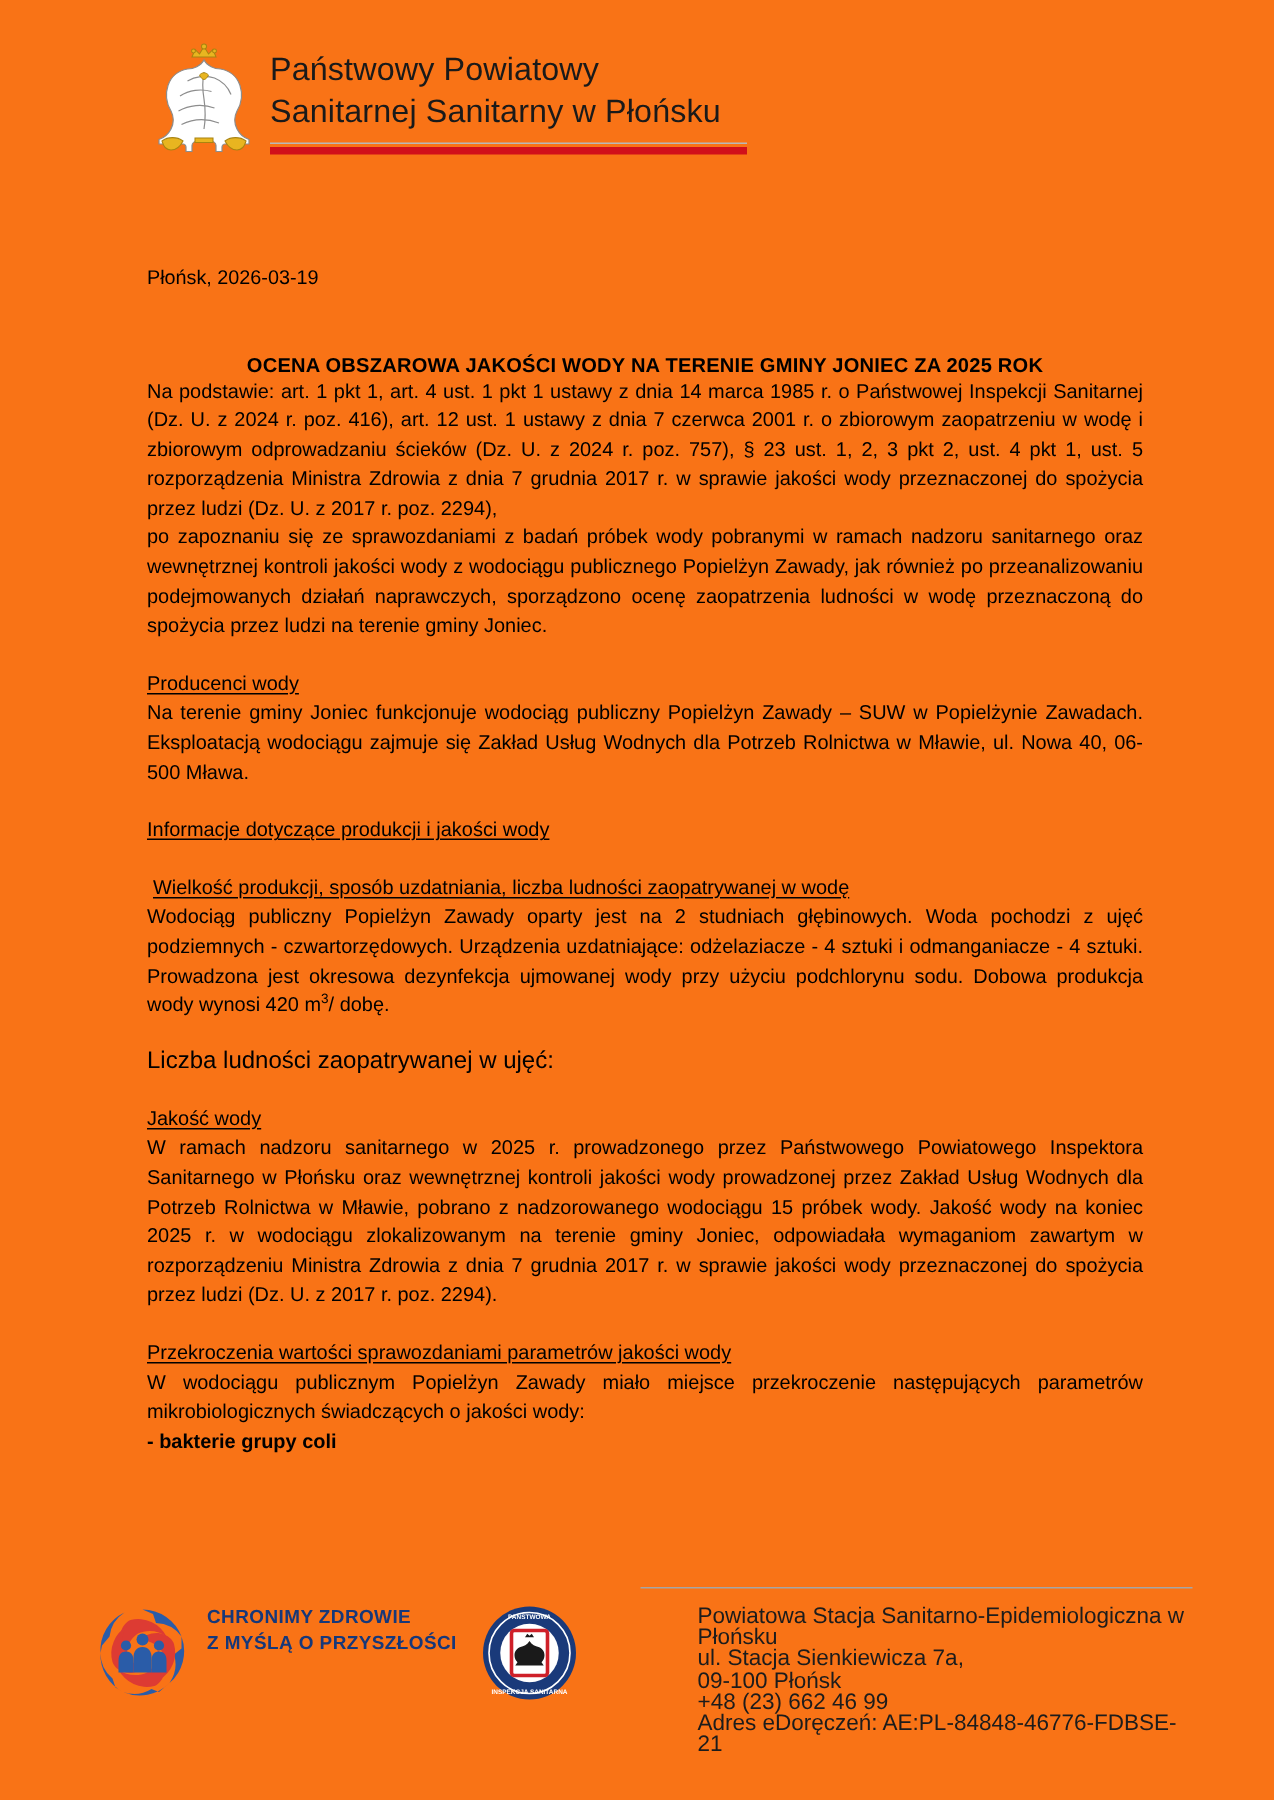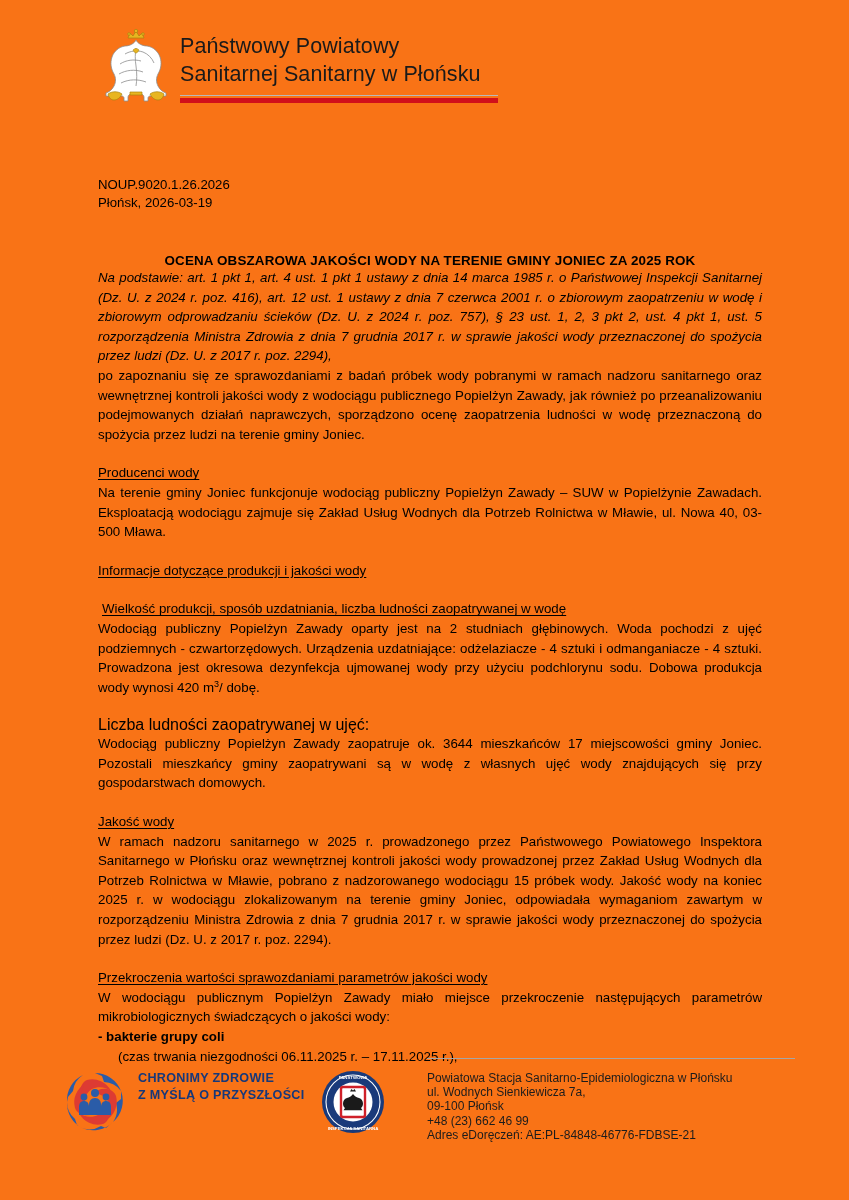--- a/index.html
+++ b/index.html
@@ -79,21 +79,21 @@
     text-align: center;
     letter-spacing: 0.15px;
   }
   p.para {
     margin: 0;
     font-size: 13.3px;
     line-height: 19.6px;
     text-align: justify;
     text-justify: inter-word;
   }
-  .gap-lg { margin-top: 24px; font-style: italic; }
+  .gap-lg { margin-top: 24px; }
   .gap-md { margin-top: 19px; }
 
   .section-head {
     font-size: 13.3px;
     line-height: 19.6px;
     text-decoration: underline;
     text-underline-offset: 2px;
     display: inline-block;
   }
   .indent-head { padding-left: 4px; }
@@ -146,23 +146,24 @@
     top: 0px;
     width: 368px;
   }
   .footer-rule {
     width: 368px;
     height: 1px;
     background: #a6a6a6;
     margin-bottom: 12px;
   }
   .contact-line {
-    font-size: 12px;
+    font-size: 15px;
     line-height: 14.2px;
     color: #1c1c1c;
+    margin-left: 38px;
   }
 </style>
 </head>
 <body>
 
 <div class="page">
 
   <div class="letterhead">
     <svg class="emblem" viewBox="0 0 72 88">
       <g fill="#ffffff" stroke="#8d8d8d" stroke-width="0.8">
@@ -189,58 +190,55 @@
       <div class="lh-line">Sanitarnej Sanitarny w Płońsku</div>
       <div class="lh-rules">
         <div class="rule-gray"></div>
         <div class="rule-red"></div>
       </div>
     </div>
   </div>
 
   <div class="content">
 
-    <div class="meta-line">NOUP.9020.1.26.2026</div>
     <div class="meta-line">Płońsk, 2026-03-19</div>
 
     <div class="doc-title">OCENA OBSZAROWA JAKOŚCI WODY NA TERENIE GMINY JONIEC ZA 2025 ROK</div>
 
     <p class="para gap-lg">Na podstawie: art. 1 pkt 1, art. 4 ust. 1 pkt 1 ustawy z dnia 14 marca 1985 r. o Państwowej Inspekcji Sanitarnej (Dz. U. z 2024 r.  poz. 416), art. 12 ust. 1 ustawy z dnia 7 czerwca 2001 r. o zbiorowym zaopatrzeniu w wodę i zbiorowym odprowadzaniu ścieków (Dz. U. z 2024 r. poz. 757), § 23 ust. 1, 2, 3 pkt 2, ust. 4 pkt 1, ust. 5 rozporządzenia Ministra Zdrowia z dnia 7 grudnia 2017 r. w sprawie jakości wody przeznaczonej do spożycia przez ludzi (Dz. U. z 2017 r. poz. 2294),</p>
 
     <p class="para gap-md">po zapoznaniu się ze sprawozdaniami z badań próbek wody pobranymi w ramach nadzoru sanitarnego oraz wewnętrznej kontroli jakości wody z wodociągu publicznego Popielżyn Zawady, jak również po przeanalizowaniu podejmowanych działań naprawczych, sporządzono ocenę zaopatrzenia ludności w wodę przeznaczoną do spożycia przez ludzi na terenie gminy Joniec.</p>
 
     <div class="gap-md">
       <div><span class="section-head">Producenci wody</span></div>
-      <p class="para">Na terenie gminy Joniec funkcjonuje wodociąg publiczny Popielżyn Zawady – SUW w Popielżynie Zawadach. Eksploatacją wodociągu zajmuje się Zakład Usług Wodnych dla Potrzeb Rolnictwa w Mławie, ul. Nowa 40, 03-500 Mława.</p>
+      <p class="para">Na terenie gminy Joniec funkcjonuje wodociąg publiczny Popielżyn Zawady – SUW w Popielżynie Zawadach. Eksploatacją wodociągu zajmuje się Zakład Usług Wodnych dla Potrzeb Rolnictwa w Mławie, ul. Nowa 40, 06-500 Mława.</p>
     </div>
 
     <div class="gap-md">
       <div><span class="section-head">Informacje dotyczące produkcji i jakości wody</span></div>
     </div>
 
     <div class="gap-md">
       <div><span class="section-head indent-head"> Wielkość produkcji, sposób uzdatniania, liczba ludności zaopatrywanej w wodę</span></div>
       <p class="para"><span>Wodociąg publiczny Popielżyn Zawady oparty jest na 2 studniach głębinowych. Woda pochodzi z ujęć podziemnych - czwartorzędowych. Urządzenia uzdatniające: odżelaziacze - 4 sztuki i odmanganiacze - 4 sztuki. Prowadzona jest okresowa dezynfekcja ujmowanej wody przy użyciu podchlorynu sodu. Dobowa produkcja wody wynosi 420 m</span><sup>3</sup><span>/ dobę.</span></p>
     </div>
 
     <div class="gap-md">
       <div class="para">Liczba ludności zaopatrywanej w ujęć:</div>
-      <p class="para">Wodociąg publiczny Popielżyn Zawady zaopatruje ok. 3644 mieszkańców 17 miejscowości gminy Joniec. Pozostali mieszkańcy gminy zaopatrywani są w wodę z własnych ujęć wody znajdujących się przy gospodarstwach domowych.</p>
     </div>
 
     <div class="gap-md">
       <div><span class="section-head">Jakość wody</span></div>
       <p class="para">W ramach nadzoru sanitarnego w 2025 r. prowadzonego przez Państwowego Powiatowego Inspektora Sanitarnego w Płońsku oraz wewnętrznej kontroli jakości wody prowadzonej przez Zakład Usług Wodnych dla Potrzeb Rolnictwa w Mławie, pobrano z nadzorowanego wodociągu 15 próbek wody. Jakość wody na koniec 2025 r. w wodociągu zlokalizowanym na terenie gminy Joniec, odpowiadała wymaganiom zawartym w rozporządzeniu Ministra Zdrowia z dnia 7 grudnia 2017 r. w sprawie jakości wody przeznaczonej do spożycia przez ludzi (Dz. U. z 2017 r. poz. 2294).</p>
     </div>
 
     <div class="gap-md">
       <div><span class="section-head">Przekroczenia wartości sprawozdaniami parametrów jakości wody</span></div>
       <p class="para">W wodociągu publicznym Popielżyn Zawady miało miejsce przekroczenie następujących parametrów mikrobiologicznych świadczących o jakości wody:</p>
       <div class="bullet-bold">- bakterie grupy coli</div>
-      <div class="sub-indent">(czas trwania niezgodności 06.11.2025 r. – 17.11.2025 r.),</div>
     </div>
 
   </div>
 
   <div class="footer">
 
     <div class="footer-logos">
       <svg class="logo-circle" viewBox="0 0 62 62">
         <path d="M31 3 a28 28 0 0 1 26 18 a22 22 0 0 0 -17 -9 l-2 -6 z" fill="#2a5ca8"></path>
         <path d="M57 21 a28 28 0 0 1 -8 31 a22 22 0 0 0 3 -19 l5 -4 z" fill="#2a5ca8"></path>
@@ -274,21 +272,21 @@
         <g fill="#ffffff" font-family="'Liberation Sans', sans-serif" font-size="4.3" font-weight="bold">
           <text x="32" y="9.4" text-anchor="middle">PAŃSTWOWA</text>
           <text x="32" y="59.5" text-anchor="middle">INSPEKCJA SANITARNA</text>
         </g>
       </svg>
     </div>
 
     <div class="footer-contact">
       <div class="footer-rule"></div>
       <div class="contact-line">Powiatowa Stacja Sanitarno-Epidemiologiczna w Płońsku</div>
-      <div class="contact-line">ul. Wodnych Sienkiewicza 7a,</div>
+      <div class="contact-line">ul. Stacja Sienkiewicza 7a,</div>
       <div class="contact-line">09-100 Płońsk</div>
       <div class="contact-line">+48 (23) 662 46 99</div>
       <div class="contact-line">Adres eDoręczeń: AE:PL-84848-46776-FDBSE-21</div>
     </div>
 
   </div>
 
 </div>
 
 </body></html>

